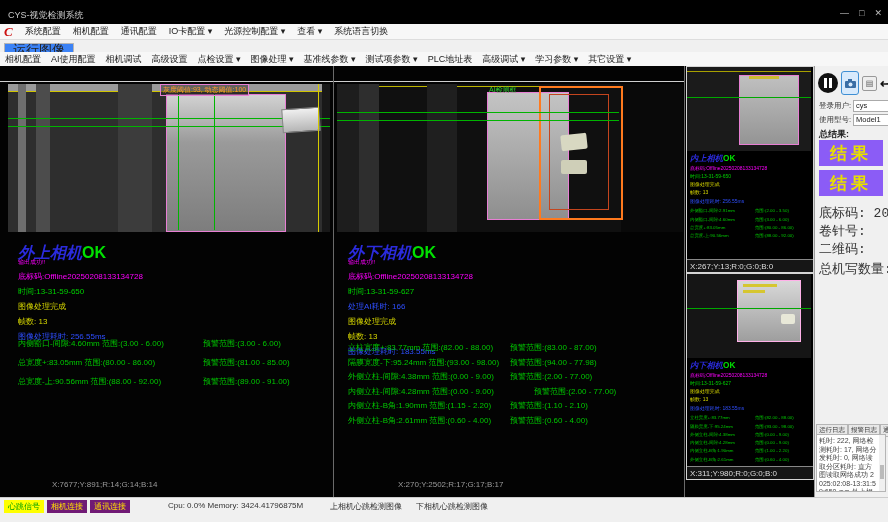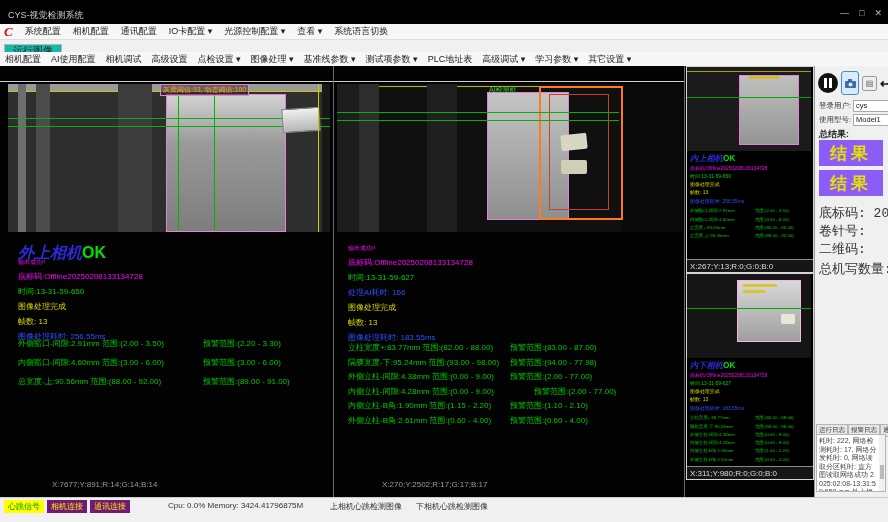--- a/index.html
+++ b/index.html
@@ -6,21 +6,21 @@
   .screen{position:relative;width:888px;height:522px;background:#000;overflow:hidden;}
   
   .titlebar{position:absolute;left:0;top:0;width:888px;height:24px;background:#000;}
   .titlebar .title{position:absolute;left:8px;bottom:2px;font-size:9px;color:#c8c8c8;}
   .winctl{position:absolute;right:6px;top:8px;display:flex;gap:10px;}
   .winctl span{font-size:9px;color:#bbb;cursor:default;}
   .menubar{position:absolute;left:0;top:24px;width:888px;height:15px;background:#f7f7f7;border-bottom:1px solid #ddd;display:flex;align-items:center;}
   .logo{color:#c11; font-weight:bold;font-style:italic;font-size:13px;margin:0 6px 0 4px;font-family:"Liberation Serif",serif;}
   .menubar .mi{font-size:9px;color:#222;padding:0 6px;white-space:nowrap;}
   .tabrow{position:absolute;left:0;top:40px;width:888px;height:12px;background:#f0f0f0;}
-  .tab{display:inline-block;margin-left:4px;padding:0 8px;font-size:10px;color:#222;background:#14b8a6;border:1px solid #b5b5b5;border-bottom:none;height:11px;line-height:11px;}
+  .tab{display:inline-block;margin-left:4px;padding:0 8px;font-size:13px;color:#222;background:#3b82f6;border:1px solid #b5b5b5;border-bottom:none;height:11px;line-height:11px;}
   .toolbar{position:absolute;left:0;top:52px;width:888px;height:14px;background:#f7f7f7;border-bottom:1px solid #c9c9c9;display:flex;align-items:center;}
   .toolbar .ti{font-size:9px;color:#222;padding:0 5px;white-space:nowrap;}
   
   .main{position:absolute;left:0;top:66px;width:888px;height:431px;background:#030303;}
   .vline{position:absolute;top:0;width:1px;height:431px;background:#6a6a6a;}
   .topline{position:absolute;left:0;top:15px;width:684px;height:1px;background:#cfcfcf;}
   
   .img{position:absolute;overflow:hidden;}
   .img-left{left:8px;top:18px;width:322px;height:148px;background:#2e2e2e;}
   .img-mid{left:337px;top:18px;width:346px;height:148px;background:#101010;}
@@ -176,39 +176,40 @@
       <div class="ptitle"><span>外上相机</span><span class="ok">OK</span></div>
       <div class="psub">输出成功!!</div>
       <div class="pline c-magenta">底标码:Offline20250208133134728</div>
       <div class="pline c-green">时间:13-31-59-650</div>
       <div class="pline c-yellow">图像处理完成</div>
       <div class="pline c-yellow">帧数: 13</div>
       <div class="pline c-blue">图像处理耗时: 256.55ms</div>
     </div>
     <div class="rows rows-left" style="left:18px;top:272px">
 
-        <div class="mrow">
-          <span class="m">外侧豁口-间隙:2.91mm 范围:(2.00 - 3.50)</span>
-          <span class="w">预警范围:(2.20 - 3.30)</span>
-        </div>
 
         <div class="mrow">
           <span class="m">内侧豁口-间隙:4.60mm 范围:(3.00 - 6.00)</span>
           <span class="w">预警范围:(3.00 - 6.00)</span>
         </div>
 
+        <div class="mrow">
+          <span class="m">总宽度+:83.05mm 范围:(80.00 - 86.00)</span>
+          <span class="w">预警范围:(81.00 - 85.00)</span>
+        </div>
 
         <div class="mrow">
           <span class="m">总宽度-上:90.56mm 范围:(88.00 - 92.00)</span>
           <span class="w">预警范围:(89.00 - 91.00)</span>
         </div>
       </div>
     <div class="coord" style="left:10px;top:414px">X:7677;Y:891;R:14;G:14;B:14</div>
 
     <div class="ptext" style="left:348px;top:180px">
+      <div class="ptitle"><span>外下相机</span><span class="ok">OK</span></div>
       <div class="psub">输出成功!!</div>
       <div class="pline c-magenta">底标码:Offline20250208133134728</div>
       <div class="pline c-green">时间:13-31-59-627</div>
       <div class="pline c-blue">处理AI耗时: 166</div>
       <div class="pline c-yellow">图像处理完成</div>
       <div class="pline c-yellow">帧数: 13</div>
       <div class="pline c-blue">图像处理耗时: 183.55ms</div>
     </div>
     <div class="rows rows-mid" style="left:348px;top:276px">
 
@@ -235,21 +236,21 @@
         <div class="mrow">
           <span class="m" style="width:162px">内侧立柱-B角:1.90mm 范围:(1.15 - 2.20)</span>
           <span class="w">预警范围:(1.10 - 2.10)</span>
         </div>
 
         <div class="mrow">
           <span class="m" style="width:162px">外侧立柱-B角:2.61mm 范围:(0.60 - 4.00)</span>
           <span class="w">预警范围:(0.60 - 4.00)</span>
         </div>
       </div>
-    <div class="coord" style="left:340px;top:414px">X:270;Y:2502;R:17;G:17;B:17</div>
+    <div class="coord" style="left:356px;top:414px">X:270;Y:2502;R:17;G:17;B:17</div>
 
     <div class="mini" style="top:0">
       <div class="mini-img" style="background:#1b1b1b">
         <div class="hline" style="top:4px;background:#a8a000"></div>
         <div class="block" style="left:52px;top:8px;width:58px;height:68px;background:linear-gradient(180deg,#c0c0c0,#949494)"></div>
         <div class="hline" style="top:30px;background:#00a800"></div>
         <div style="position:absolute;left:62px;top:9px;width:30px;height:3px;background:#cdbd30"></div>
       </div>
       <div class="mini-body">
         <div class="mini-title"><span>内上相机</span><span class="ok">OK</span></div>

